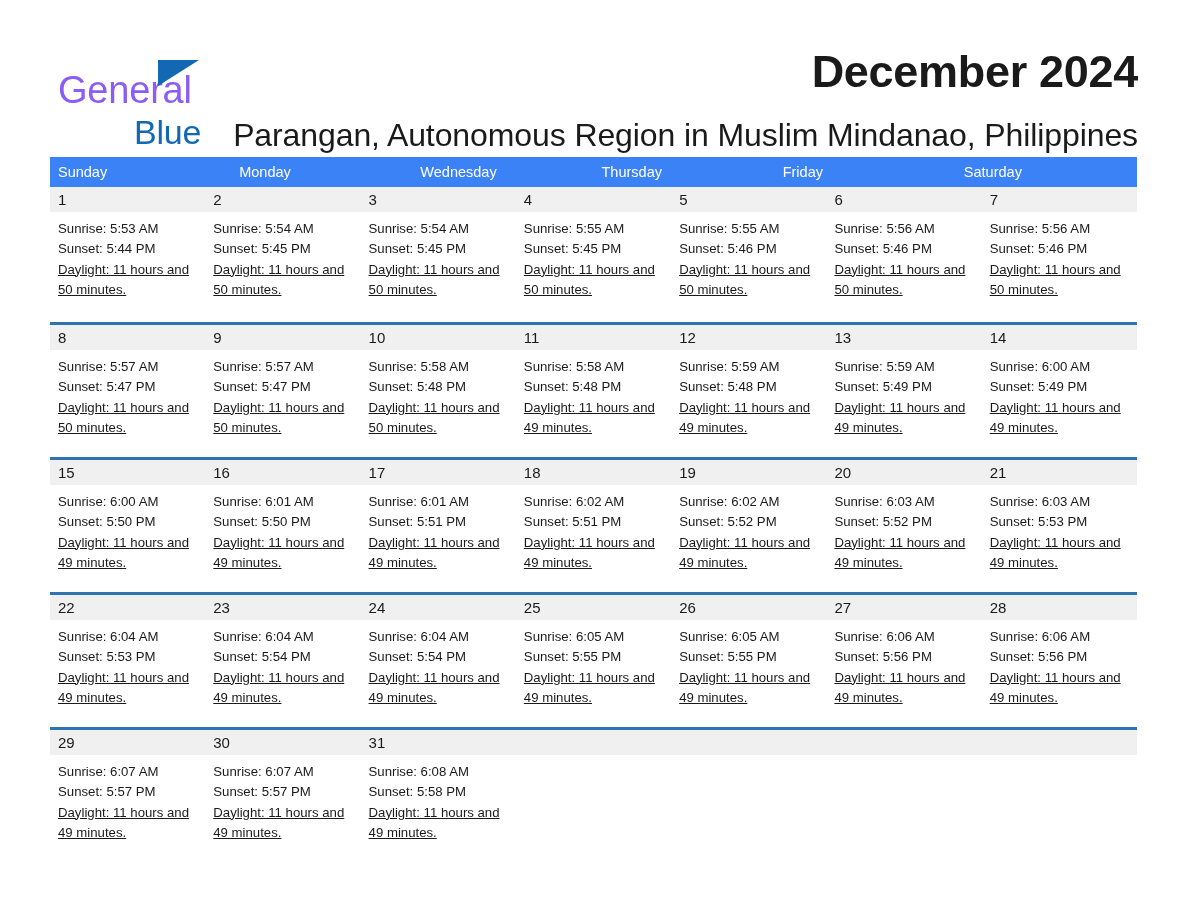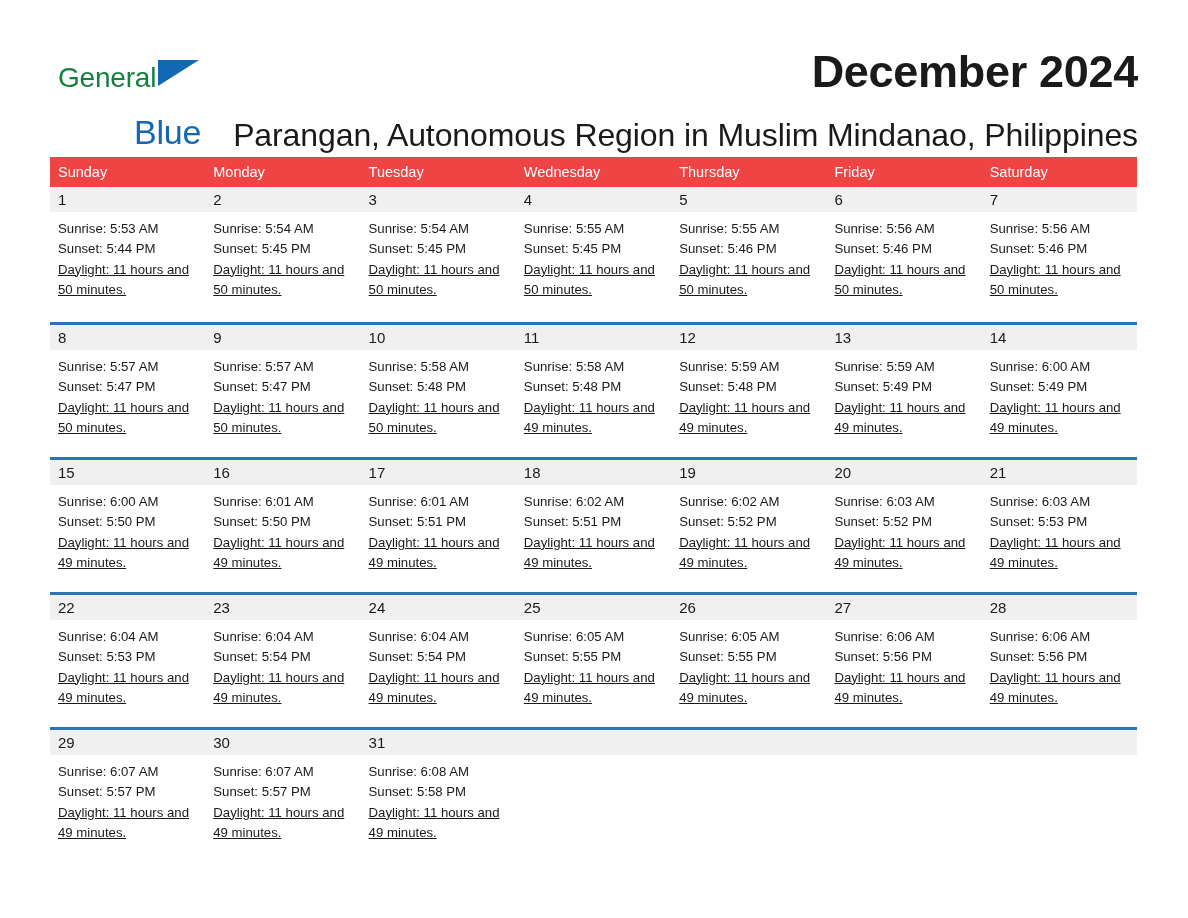--- a/index.html
+++ b/index.html
@@ -28,24 +28,24 @@
   .logo {
     position: absolute;
     left: 8px;
     top: 6px;
     width: 260px;
     height: 66px;
   }
   .logo-general {
     position: absolute;
     left: 0;
-    top: 10px;
-    font-size: 28px;
+    top: 17px;
+    font-size: 38px;
     letter-spacing: -0.2px;
-    color: #15803d;
+    color: #8b5cf6;
     font-family: "Liberation Sans", sans-serif;
     font-weight: 400;
   }
   .logo-triangle {
     position: absolute;
     left: 100px;
     top: 8px;
     width: 0;
     height: 0;
     border-left: 41px solid #1268b3;
@@ -88,21 +88,21 @@
 
   
   .calendar {
     position: absolute;
     left: 50px;
     top: 157px;
     width: 1087px;
   }
   .cal-header {
     display: flex;
-    background: #ef4444;
+    background: #3b82f6;
     height: 30px;
   }
   .cal-header .hcell {
     flex: 1 1 0;
     min-width: 0;
     color: #ffffff;
     font-size: 14.5px;
     line-height: 30px;
     padding-left: 8px;
     white-space: nowrap;
@@ -154,21 +154,20 @@
     </div>
     <div class="month-title">December 2024</div>
   </div>
 
   <div class="location-title">Parangan, Autonomous Region in Muslim Mindanao, Philippines</div>
 
   <div class="calendar">
     <div class="cal-header">
       <div class="hcell">Sunday</div>
       <div class="hcell">Monday</div>
-      <div class="hcell">Tuesday</div>
       <div class="hcell">Wednesday</div>
       <div class="hcell">Thursday</div>
       <div class="hcell">Friday</div>
       <div class="hcell">Saturday</div>
     </div>
     <div id="weeks-container">
         <div class="week">
           <div class="cell">
             <div class="daynum-band">
               <div class="daynum">1</div>

